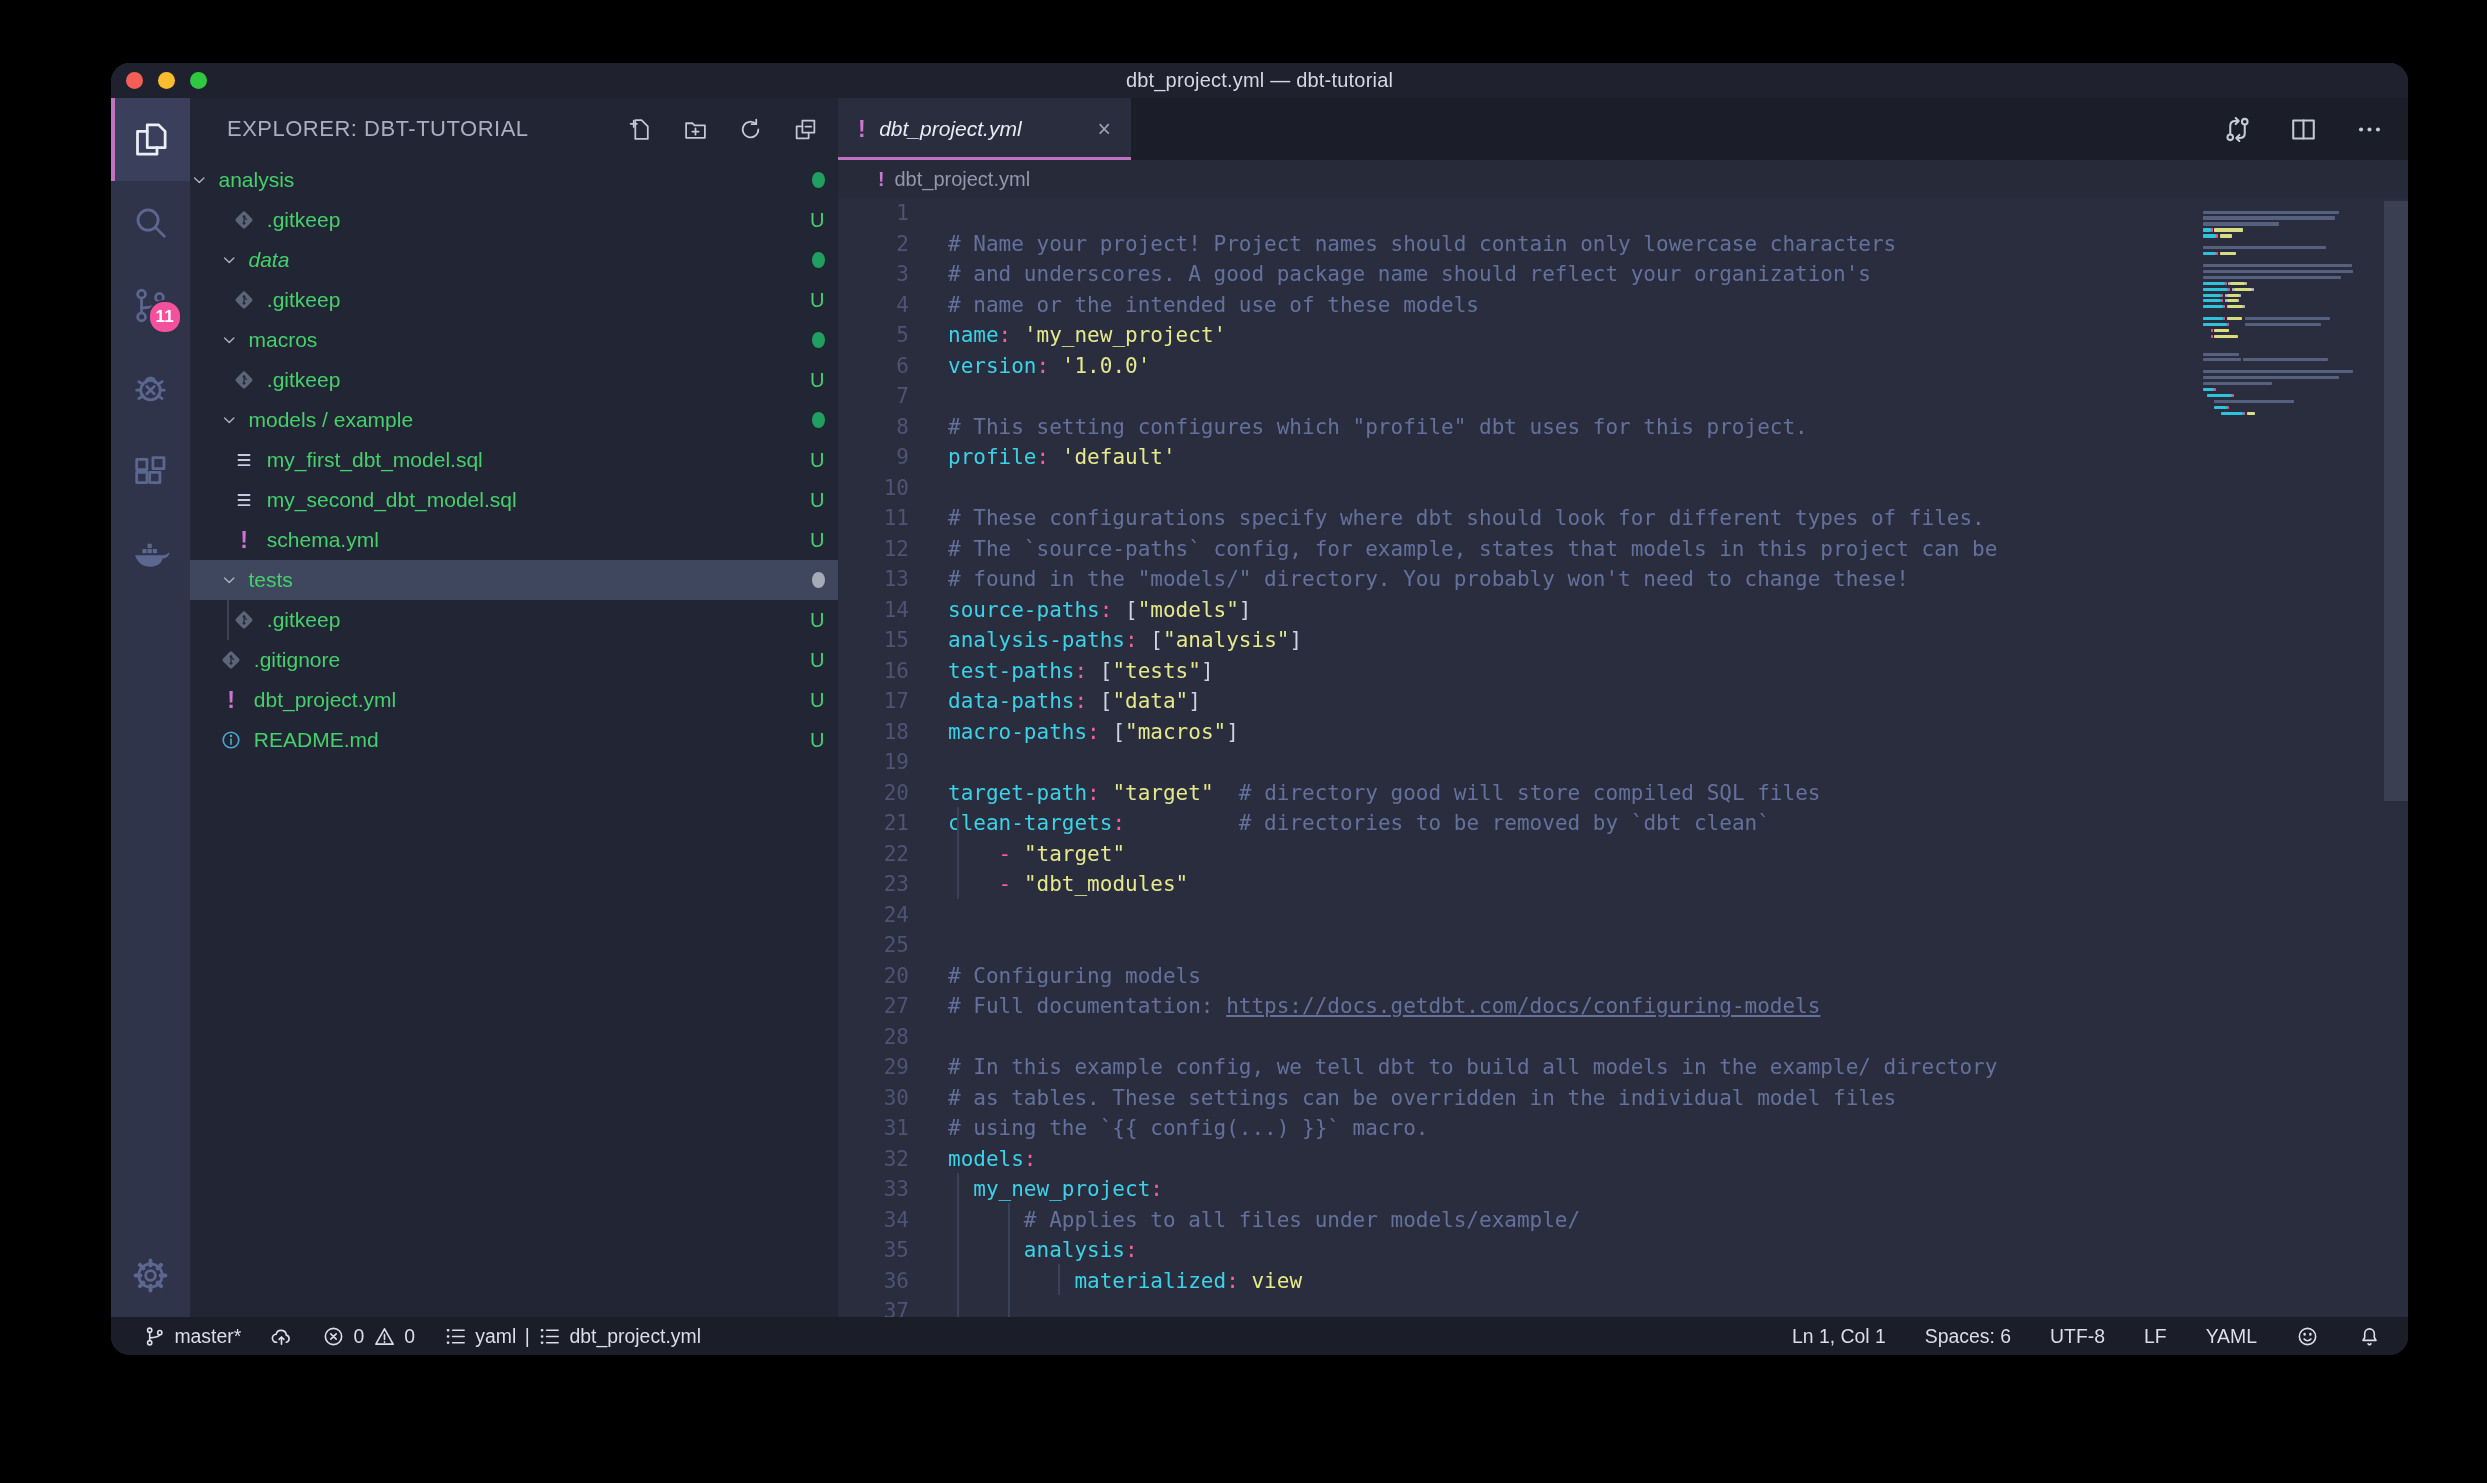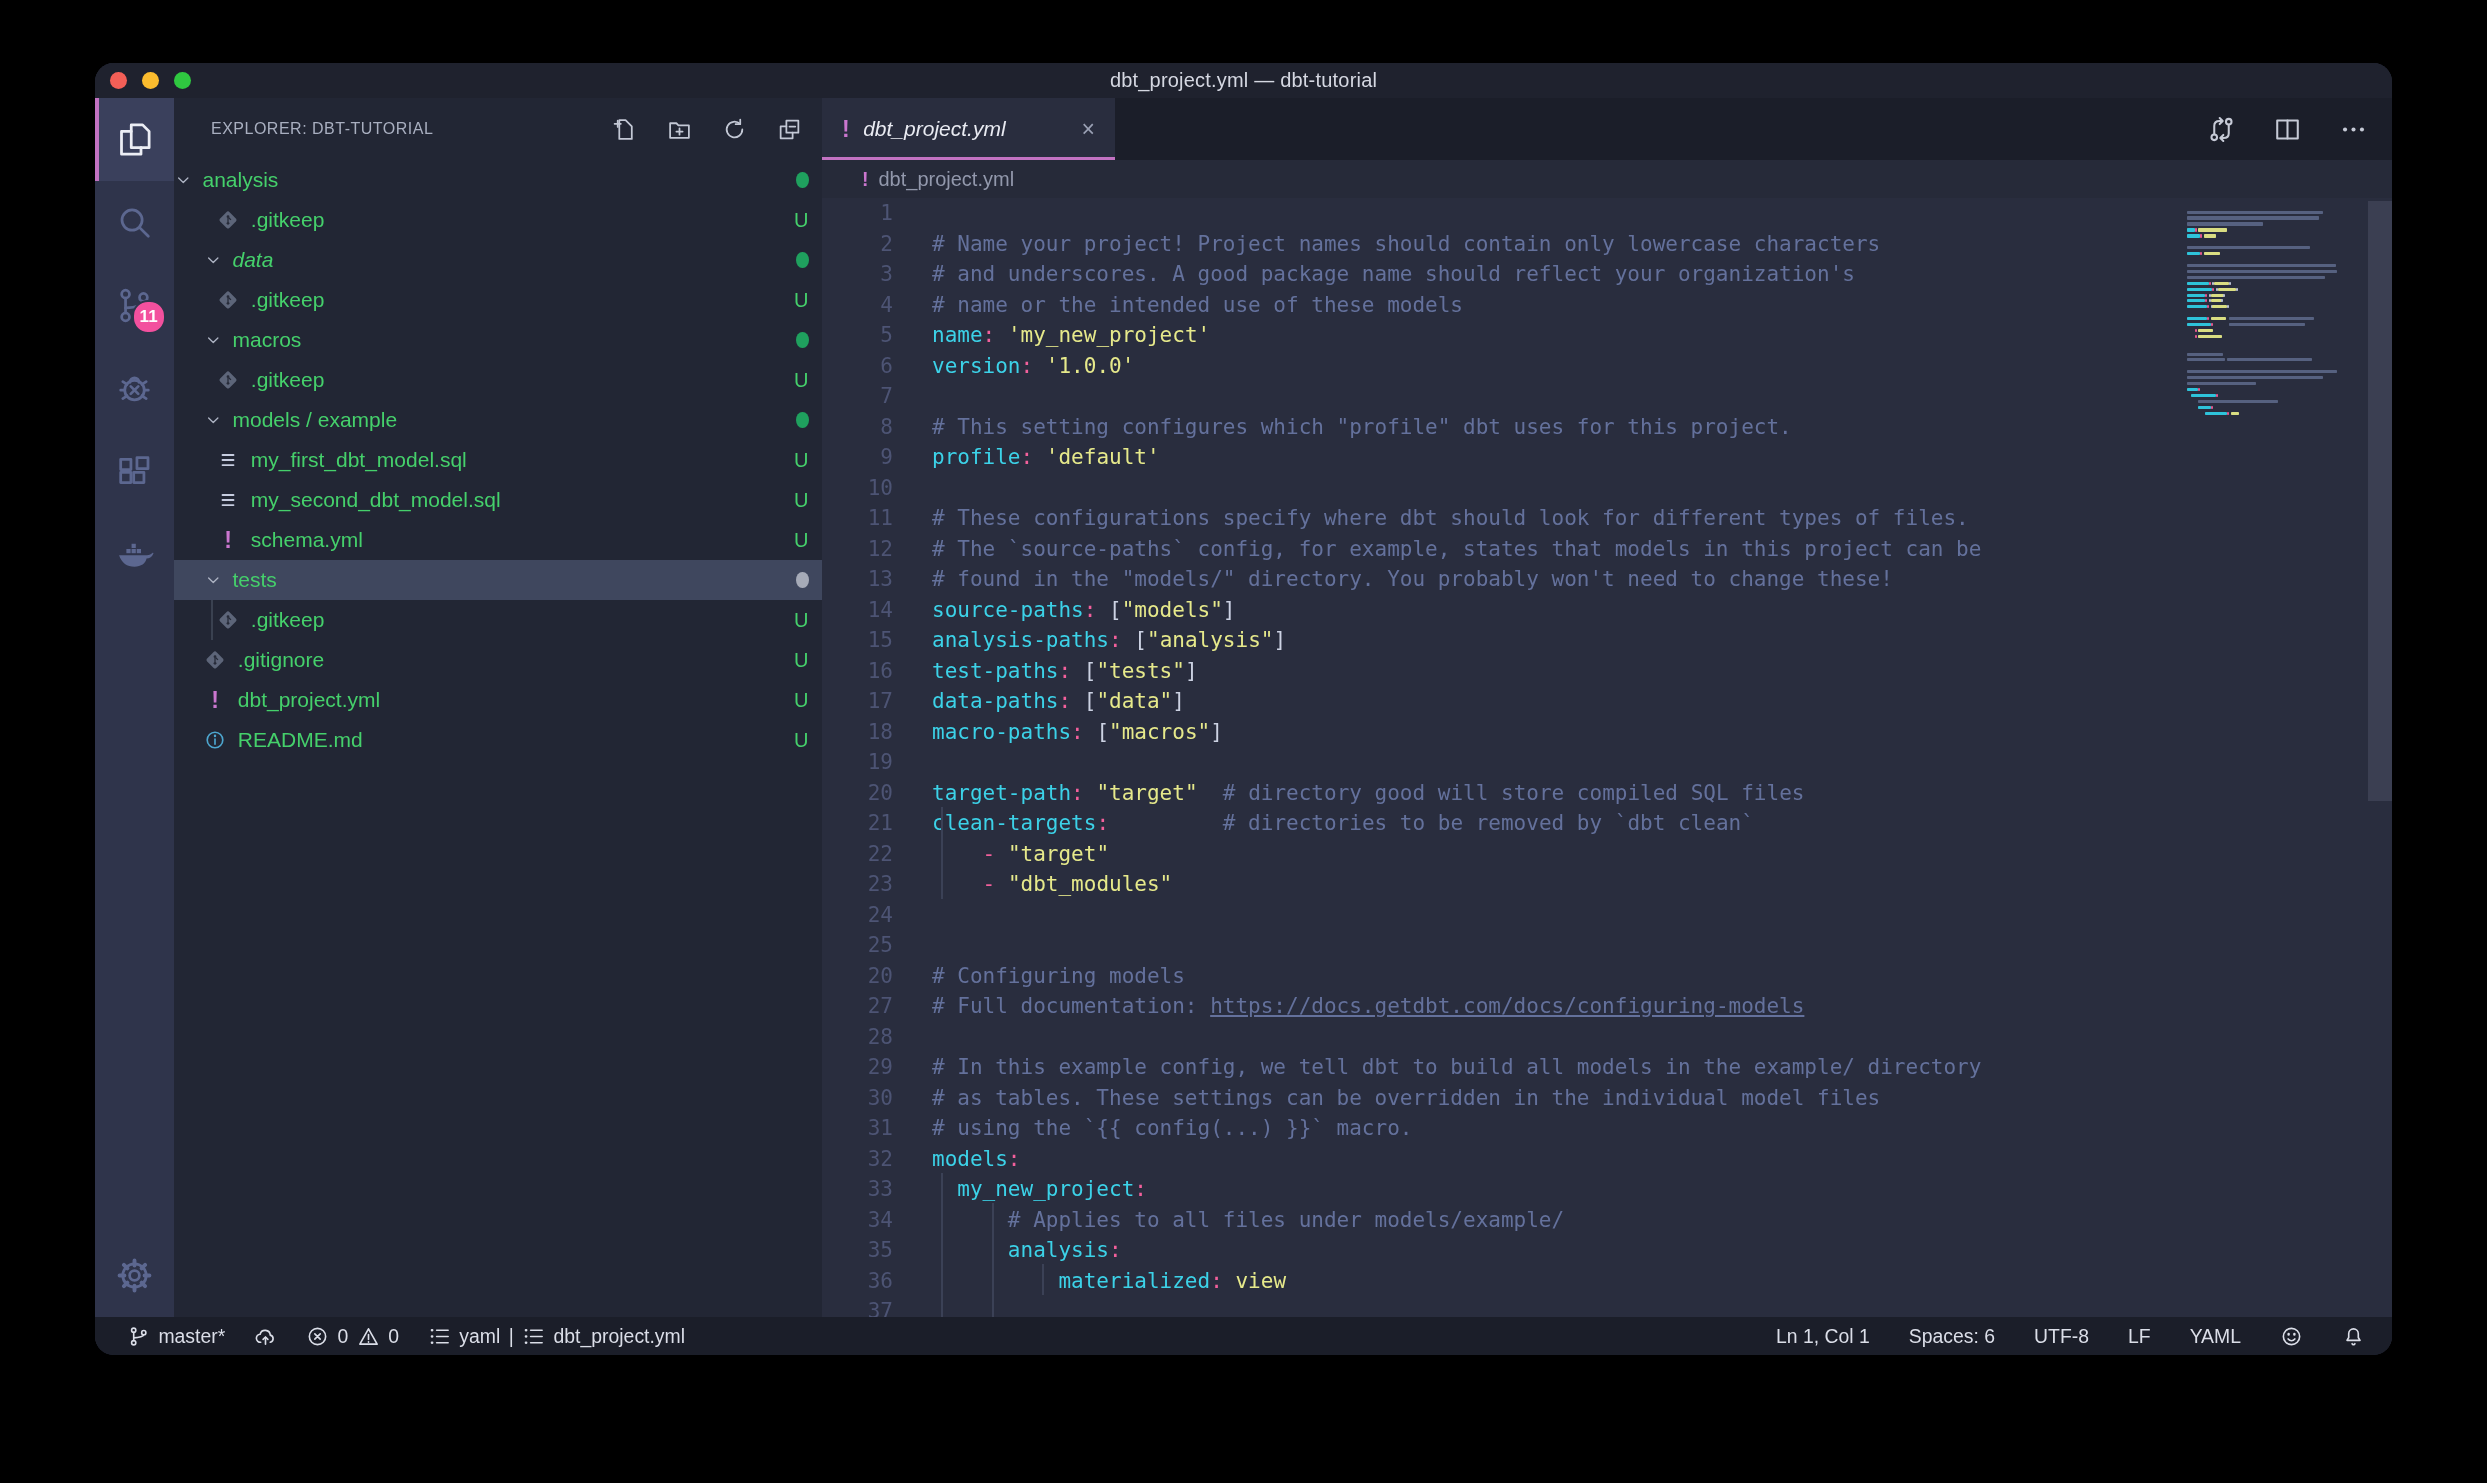--- a/index.html
+++ b/index.html
@@ -1,18 +1,18 @@
 <!DOCTYPE html>
 <html style="--accent: #c272c2; --badgePink: #f3509e; --gitGreen: #45d06b; --warnPurple: #cb76cf; --infoBlue: #4da6cf; --key: #3cd2e8; --punct: #f3609c; --string: #e6e98b; --comment: #64719c; --bracket: #ccd2e3; --editorBg: #292d3e; --sidebarBg: #222634; --statusbarBg: #1b1e29;font-size:13.5px"><head>
 <meta charset="utf-8">
 <style>
   html,body{margin:0;padding:0;background:#000;width:2487px;height:1484px;overflow:hidden;
     font-family:"Liberation Sans",sans-serif;-webkit-font-smoothing:antialiased;}
   .stage{position:relative;width:2487px;height:1484px;background:#000;}
-  .window{position:absolute;left:95px;top:63px;width:2297px;height:1292px;background:#292d3e;
+  .window{position:absolute;left:111px;top:63px;width:2297px;height:1292px;background:#292d3e;
     border-radius:18.5px;overflow:hidden;box-shadow:0 38px 110px rgba(0,0,0,.95);}
   
   .titlebar{position:absolute;top:0;left:0;right:0;height:35px;background:#1f222e;
     display:flex;align-items:center;justify-content:center;}
   .title-text{color:#d5d8e2;font-size:20px;font-weight:500;letter-spacing:0.2px;}
   .lights{position:absolute;left:15px;top:9.3px;display:flex;gap:15px;}
   .light{width:17px;height:17px;border-radius:50%;}
   .light.r{background:#f35f57}.light.y{background:#fbbc2e}.light.g{background:#2fc840}
   
   .main{position:absolute;top:35px;bottom:38px;left:0;right:0;display:flex;}
@@ -22,21 +22,21 @@
   .ab-item svg{width:39px;height:39px;}
   .ab-item.active{background:#3a405c;color:#eceef5;}
   .ab-item.active::before{content:"";position:absolute;left:0;top:0;bottom:0;width:4.2px;background:var(--accent,#c272c2);}
   .ab-badge{position:absolute;right:8.4px;bottom:13.5px;min-width:30px;height:30px;border-radius:16px;
     background:var(--badgePink,#f3509e);color:#fff;font-size:17px;font-weight:bold;
     display:flex;align-items:center;justify-content:center;border:2.5px solid #2f344b;}
   .ab-bottom{margin-top:auto;}
   
   .sidebar{width:648px;background:#222634;flex:none;position:relative;font-size:21px;}
   .sb-header{height:62px;display:flex;align-items:center;padding-left:37px;position:relative;}
-  .sb-header-label{color:#a9afc0;font-size:16px;letter-spacing:0.5px;}
+  .sb-header-label{color:#a9afc0;font-size:22px;letter-spacing:0.5px;}
   .sb-actions{position:absolute;right:20px;display:flex;gap:30px;color:#c3c8d5;}
   .sb-actions svg{width:25px;height:25px;}
   .tree{position:relative;}
   .trow{height:40px;display:flex;align-items:center;position:relative;color:var(--gitGreen,#45d06b);}
   .trow.selected{background:#3f475e;}
   .chev{color:#aeb4c4;flex:none;width:18.5px;height:18.5px;margin-right:10px;}
   .ficon{flex:none;width:22px;height:22px;margin-right:11.8px;display:flex;align-items:center;justify-content:center;}
   .ficon svg{width:22px;height:22px;}
   .warn-glyph{color:var(--warnPurple,#cb76cf);font-weight:bold;font-size:23px;font-family:"Liberation Sans",sans-serif;}
   .badge-u{position:absolute;right:13.5px;color:var(--gitGreen,#45d06b);font-size:20px;}

